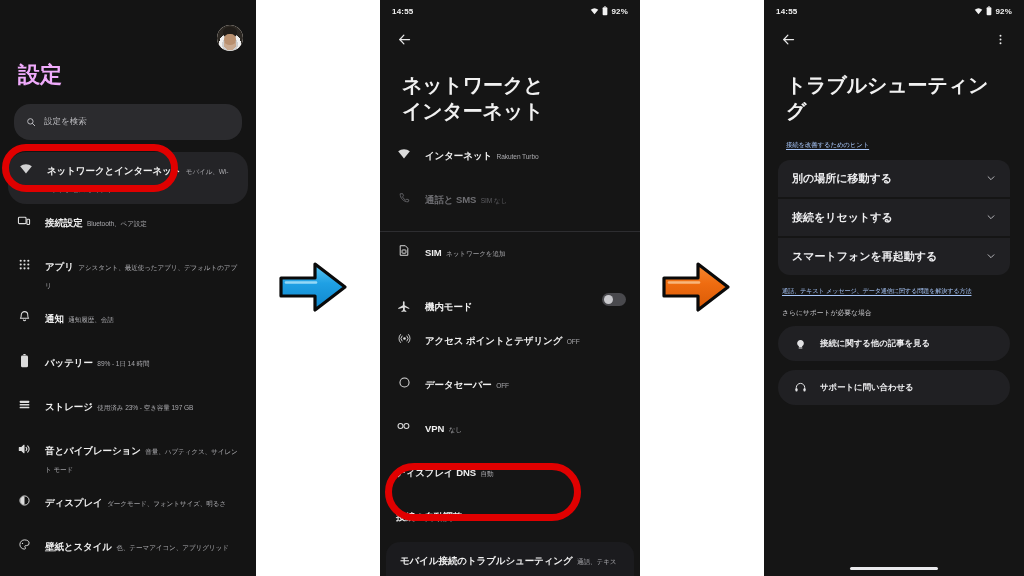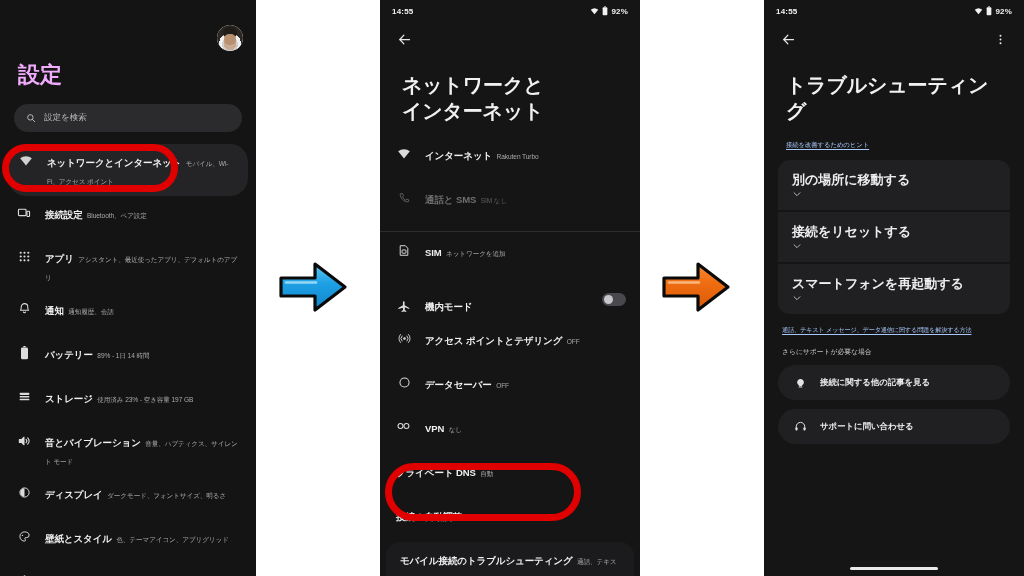--- a/index.html
+++ b/index.html
@@ -78,21 +78,21 @@
 
   
   .settings-title {
     font-size: 22px;
     font-weight: 700;
     color: #f0abfc;
     padding: 8px 18px 14px 18px;
   }
   .searchbar {
     margin: 0 14px 12px 14px;
-    height: 28px;
+    height: 36px;
     border-radius: 16px;
     background: #2b2b2e;
     display: flex;
     align-items: center;
     gap: 8px;
     padding: 0 12px;
   }
   .searchbar .txt {
     font-size: 8.5px;
     color: #b9b9bd;
@@ -182,28 +182,27 @@
     letter-spacing: -0.1px;
   }
   .accordion {
     margin: 0 14px;
     border-radius: 12px;
     overflow: hidden;
     background: #202023;
   }
   .acc-item {
     display: flex;
-    align-items: flex-start;
+    align-items: center;
     justify-content: space-between;
     padding: 11px 14px;
-    font-size: 13px;
+    font-size: 11px;
     font-weight: 700;
     color: #eeeef0;
     border-bottom: 2px solid #151515;
-    flex-direction: column;
   }
   .acc-item:last-child { border-bottom: none; }
   .acc-item .chev { color: #c3c3c7; display:flex; }
   .article-link {
     font-size: 6.2px;
     color: #a8c7fa;
     padding: 12px 18px 0 18px;
     text-decoration: underline;
     text-underline-offset: 2px;
     letter-spacing: -0.2px;
@@ -555,21 +554,21 @@
           </svg>
         </span>
         <span class="tx">
           <span class="t1">VPN</span>
           <span class="t2">なし</span>
         </span>
       </div>
 
       <div class="row noicon" style="padding-left:16px;">
         <span class="tx">
-          <span class="t1">プライベート DNS</span>
+          <span class="t1">ディスプレイ DNS</span>
           <span class="t2">自動</span>
         </span>
       </div>
 
       <div class="row noicon" style="padding-left:16px;">
         <span class="tx">
           <span class="t1">接続の自動調整</span>
           <span class="t2">ON</span>
         </span>
       </div>

